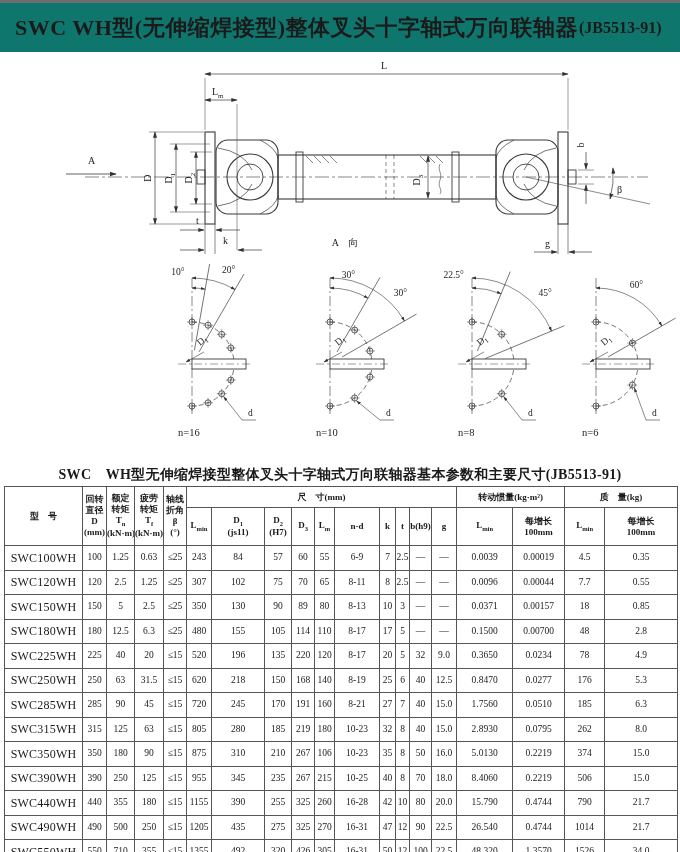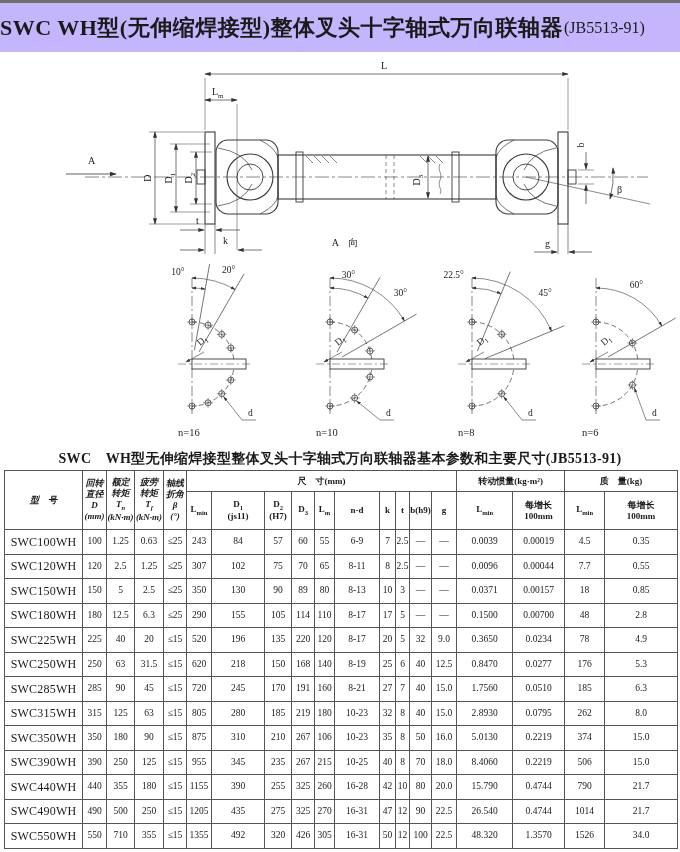--- a/index.html
+++ b/index.html
@@ -2,42 +2,43 @@
 <html><head>
 <meta charset="utf-8">
 <style>
   html,body{margin:0;padding:0;}
   body{
     width:680px;height:852px;overflow:hidden;background:#ffffff;
     font-family:"Liberation Serif","DejaVu Serif",serif;color:#1a1a1a;
     position:relative;
   }
   .title-bar{
-    height:52px;background:#c4b5fd;border-top:3px solid #6e6e6e;
-    display:flex;align-items:center;padding:0 0;box-sizing:border-box;
+    height:52px;background:#0f766e;border-top:3px solid #6e6e6e;
+    display:flex;align-items:center;padding:0 15px;box-sizing:border-box;
   }
   .title-main{font-size:22px;font-weight:bold;letter-spacing:0.5px;white-space:nowrap;}
-  .title-suffix{font-size:16px;font-weight:normal;margin-left:1px;white-space:nowrap;}
+  .title-suffix{font-size:16px;font-weight:bold;margin-left:1px;white-space:nowrap;}
   svg{display:block;}
   .dtxt{font-size:10px;fill:#222;stroke:none;font-family:"Liberation Serif","DejaVu Serif",serif;}
   .dsub{font-size:7px;}
   .dlab{font-size:9.5px;fill:#222;stroke:none;font-family:"Liberation Serif","DejaVu Serif",serif;}
   .ncap{font-size:10.5px;fill:#222;stroke:none;font-family:"Liberation Serif","DejaVu Serif",serif;}
   .caption{
     text-align:center;font-size:14px;font-weight:bold;line-height:19px;height:19px;
     letter-spacing:0.3px;
+    margin-top:16px;
   }
   table.spec{
     margin:2px 3px 0 4px;border-collapse:collapse;table-layout:fixed;width:673px;
     text-align:center;
   }
   table.spec th,table.spec td{border:1px solid #555;padding:0;overflow:hidden;}
   table.spec thead th{font-weight:bold;font-size:9px;line-height:1.22;}
   table.spec thead tr.h1 th{height:20px;}
-  table.spec thead tr.h1 th[rowspan]{height:auto;font-style:italic;}
+  table.spec thead tr.h1 th[rowspan]{height:auto;}
   table.spec thead tr.h2 th{height:37px;}
   table.spec tbody td{height:23.5px;font-size:9.5px;line-height:1;}
   table.spec tbody td.model{font-size:12px;letter-spacing:0.2px;}
   table.spec sub{font-size:6.5px;}
 </style>
 </head>
 <body>
 
 <div class="title-bar">
   <span class="title-main">SWC WH型(无伸缩焊接型)整体叉头十字轴式万向联轴器</span>
@@ -410,21 +411,21 @@
         <td>0.00157</td>
         <td>18</td>
         <td>0.85</td>
       </tr>
       <tr>
         <td class="model">SWC180WH</td>
         <td>180</td>
         <td>12.5</td>
         <td>6.3</td>
         <td>≤25</td>
-        <td>290</td>
+        <td>480</td>
         <td>155</td>
         <td>105</td>
         <td>114</td>
         <td>110</td>
         <td>8-17</td>
         <td>17</td>
         <td>5</td>
         <td>—</td>
         <td>—</td>
         <td>0.1500</td>

